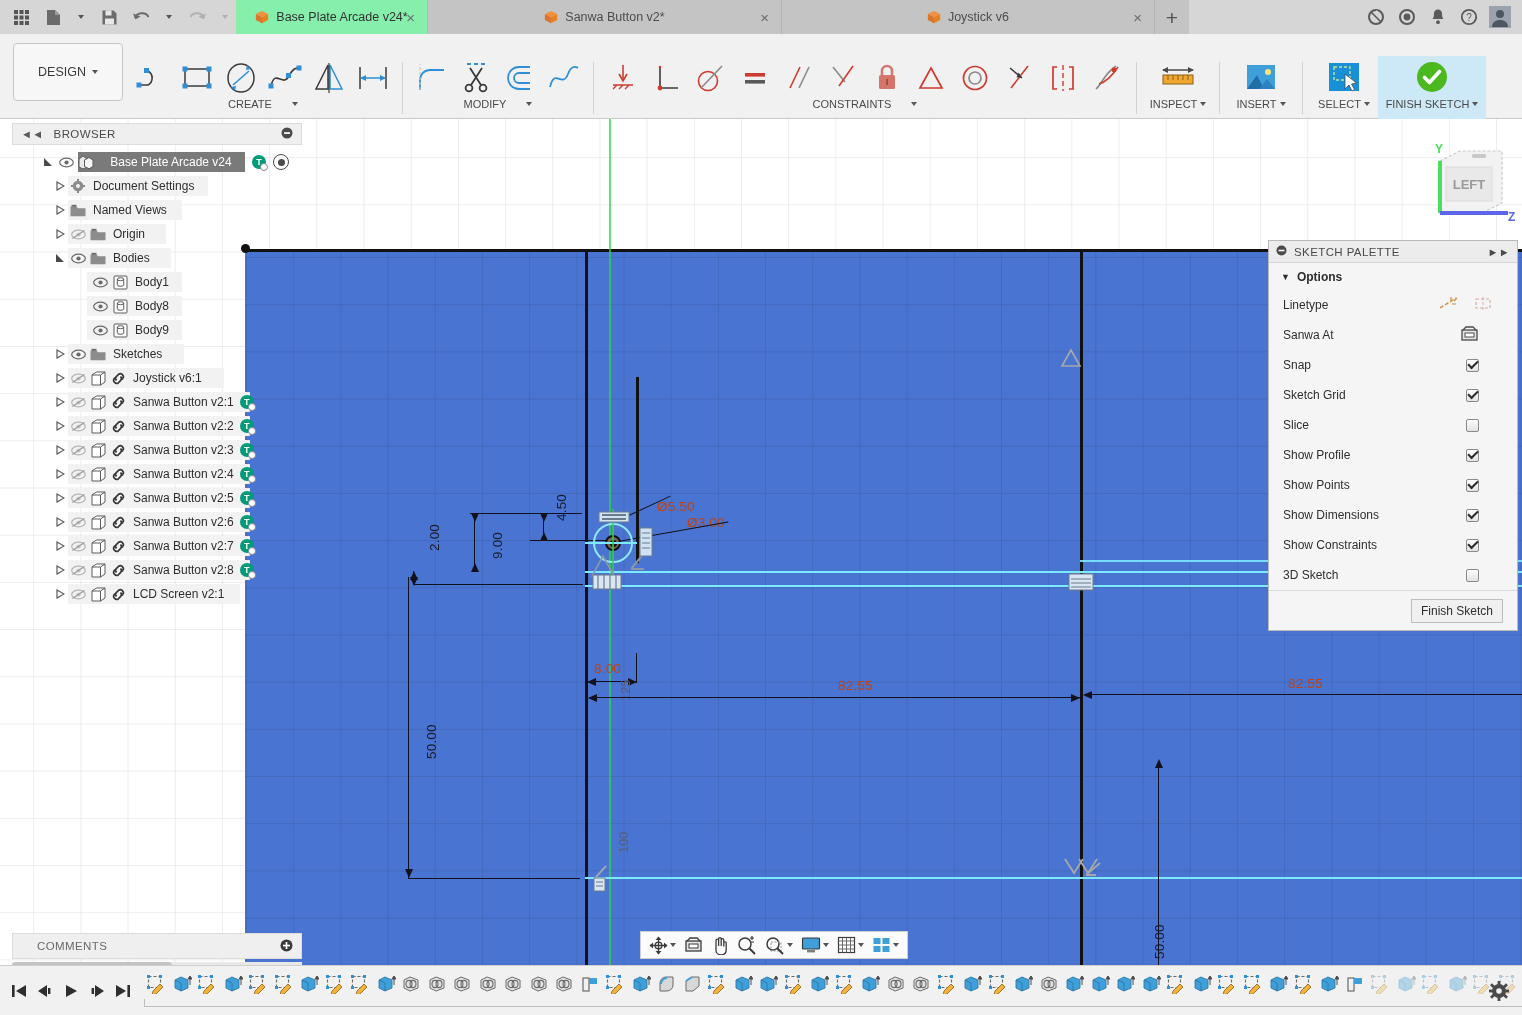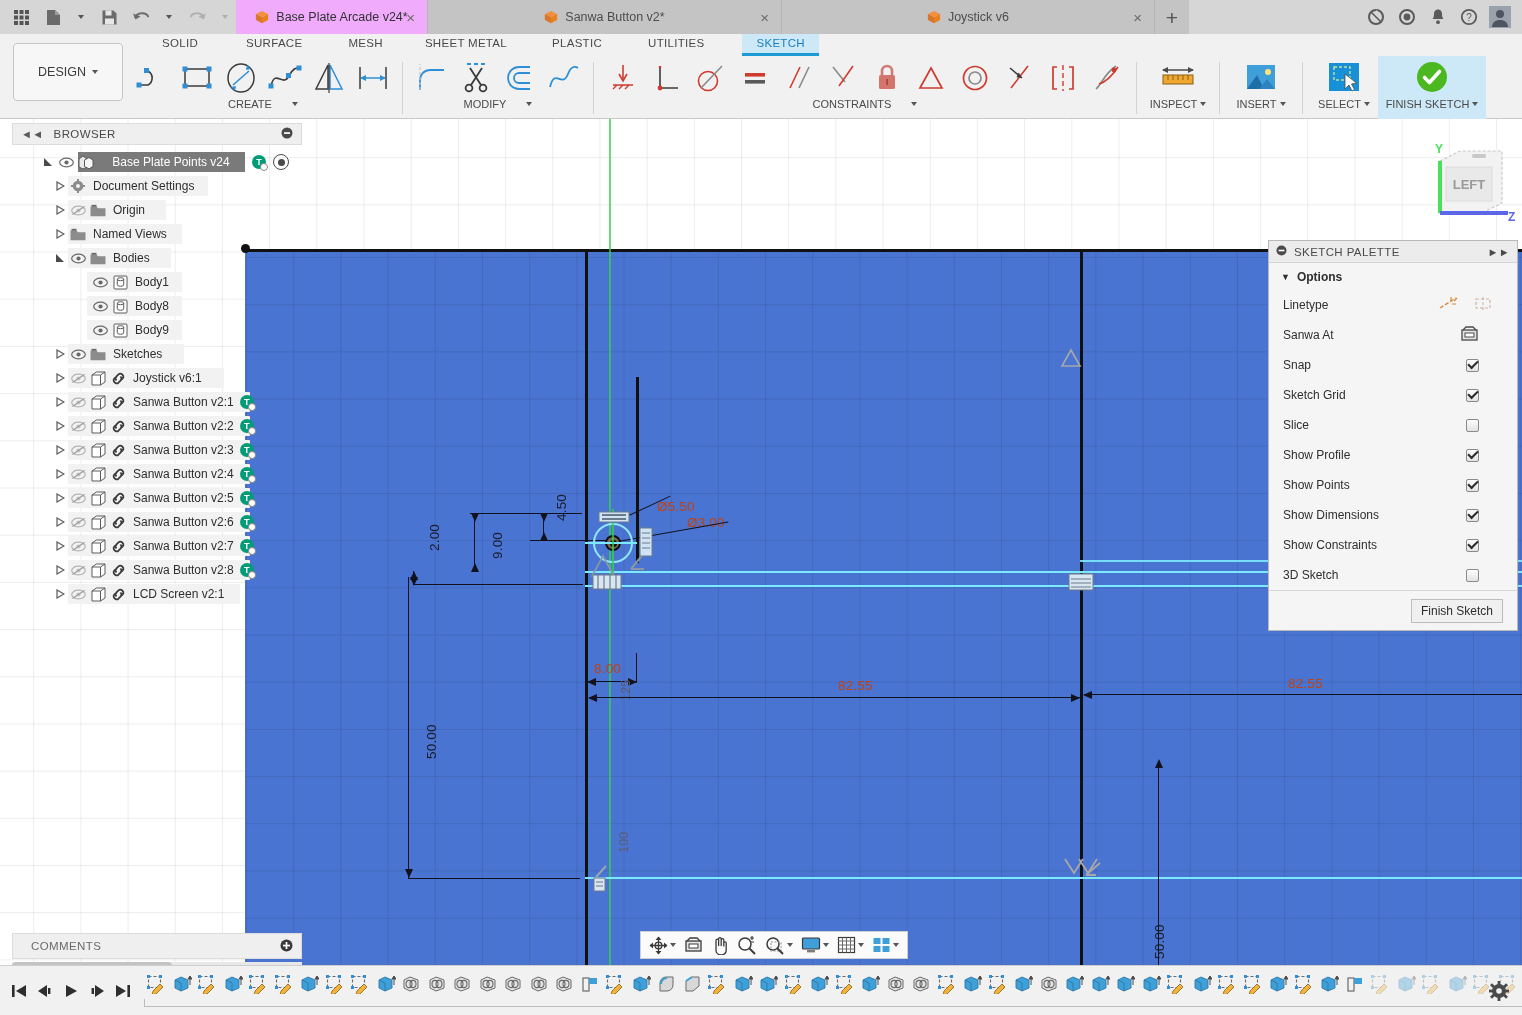--- a/index.html
+++ b/index.html
@@ -27,21 +27,21 @@
   .caret { width:0;height:0;border-left:3.5px solid transparent;border-right:3.5px solid transparent;border-top:4px solid #555; }
 
   .tabs { display:flex; align-items:stretch; flex:1; }
   .tab {
     position:relative;
     width:178px; display:flex; align-items:center; justify-content:center;
     background:#c4c4c4; color:#4d4d4d; font-size:12.5px;
     border-right:1px solid #b5b5b5;
   }
   .tab .tab-inner{ display:flex; align-items:center; gap:7px; }
-  .tab.active { background:#f0abfc; color:#333; }
+  .tab.active { background:#86efac; color:#333; }
   .tab.wide { width:368px; }
   .tab .tab-close { position:absolute; right:12px; top:50%; transform:translateY(-50%);
      font-size:15px; color:#6b6b6b; line-height:1; }
   .cube-ico { width:14px; height:14px; display:block; }
 
   .tb-plus { width:34px; display:flex; align-items:center; justify-content:center;
      background:#c4c4c4; color:#555; font-size:21px; line-height:1; }
   .tb-right { display:flex; align-items:center; gap:3px; padding:0 8px; background:#d6d6d6;}
   .tb-ico { width:28px; height:28px; display:flex; align-items:center; justify-content:center; }
 
@@ -149,21 +149,21 @@
      background:#fff;border:1px solid #8a8a8a;}
   .greendot { width:16px;height:16px;border-radius:50%;border:1.4px solid #4a4a4a;
      display:flex;align-items:center;justify-content:center; margin-left:7px;}
   .greendot i { width:7px;height:7px;border-radius:50%;background:#4a4a4a; display:block;}
 
   #comments {
     position:absolute; left:12px; top:814px; width:290px; height:26px;
     background:#efefef; border:1px solid #dcdcdc;
     display:flex; align-items:center; padding:0 8px; color:#6a6a6a; letter-spacing:.4px; font-size:11.5px;
   }
-  #comments .lbl{ margin-left:10px; flex:1;}
+  #comments .lbl{ margin-left:16px; flex:1;}
   #brscroll { position:absolute; left:12px; top:843px; width:290px; height:9px; background:#e8e8e8; }
   #brscroll .thumb { position:absolute; left:0; top:0; height:9px; width:160px; background:#c3c3c3; border-radius:4px;}
 
   
   #palette {
     position:absolute; left:1268px; top:121px; width:250px; background:#f5f5f5;
     border:1px solid #b9b9b9; font-size:12px;
   }
   .pal-head { height:22px; background:#ececec; border-bottom:1px solid #d5d5d5;
      display:flex; align-items:center; padding:0 7px; color:#4a4a4a; font-size:11.5px; letter-spacing:.4px;}
@@ -335,29 +335,20 @@
     </div>
   </div>
 </div>
 
 <div id="ribbon">
   <div class="designbox">
     <span>DESIGN</span>
     <span class="caret"></span>
   </div>
 
-  <div class="ribtabs">
-    <div class="ribtab" style="margin-left:17px">SOLID</div>
-    <div class="ribtab" style="margin-left:20px">SURFACE</div>
-    <div class="ribtab" style="margin-left:18px">MESH</div>
-    <div class="ribtab" style="margin-left:14px">SHEET METAL</div>
-    <div class="ribtab" style="margin-left:17px">PLASTIC</div>
-    <div class="ribtab" style="margin-left:18px">UTILITIES</div>
-    <div class="ribtab active" style="margin-left:24px">SKETCH</div>
-  </div>
 
   <div class="ribbody">
 
     <div class="grp">
       <div class="grp-icons">
         <div class="cmd">
           <svg width="36" height="30" viewBox="0 0 36 30">
               <path d="M4 22 h9 a8 8 0 0 0 0 -14 h-1" stroke="#3b3b3b" stroke-width="1.6" fill="none"></path>
           <rect x="1.5" y="19.5" width="5" height="5" fill="#2e8fd6"></rect>
               <rect x="9" y="5" width="5" height="5" fill="#2e8fd6"></rect>
@@ -780,21 +771,21 @@
               <ellipse cx="7.5" cy="5.5" rx="6.8" ry="4.3" fill="none" stroke="#6a6a6a" stroke-width="1.2"></ellipse>
               <circle cx="7.5" cy="5.5" r="2.1" fill="#6a6a6a"></circle>
             </svg>
         </div>
         <div class="nodeico">
           <svg width="16" height="15" viewBox="0 0 16 15">
               <path d="M1 4 L5 1 L9 4 L9 12 L5 14 L1 12Z" fill="#e9e9e9" stroke="#5a5a5a" stroke-width="1"></path>
           <path d="M6.5 5 L11 2.5 L15 5 L15 11.5 L11 13.8 L6.5 11.5Z" fill="#f5f5f5" stroke="#5a5a5a" stroke-width="1"></path>
             </svg>
         </div>
-        <div class="nodelabel" style="width:150px;text-align:center;margin-left:0">Base Plate Points v24</div>
+        <div class="nodelabel" style="width:150px;text-align:center;margin-left:0">Base Plate Arcade v24</div>
         <div class="badge">T</div>
         <div class="greendot">
             <i></i>
           </div>
       </div>
 
       <div class="row">
         <div class="hl" style="left:56px;width:140px"></div>
         <div class="twist" style="margin-left:40px">
           <svg width="9" height="10" viewBox="0 0 9 10">
@@ -810,56 +801,56 @@
                 <rect x="6" y="11" width="2" height="3"></rect>
                 <rect x="0" y="6" width="3" height="2"></rect>
                 <rect x="11" y="6" width="3" height="2"></rect>
               </g>
             </svg>
         </div>
         <div class="nodelabel">Document Settings</div>
       </div>
 
       <div class="row">
+        <div class="hl" style="left:56px;width:114px"></div>
+        <div class="twist" style="margin-left:40px">
+          <svg width="9" height="10" viewBox="0 0 9 10">
+              <path d="M1 1 L8 5 L1 9Z" fill="none" stroke="#5a5a5a" stroke-width="1.2"></path>
+            </svg>
+        </div>
+        <div class="nodeico">
+          <svg width="16" height="13" viewBox="0 0 16 13">
+              <path d="M0.5 2.5 h6 l1.5 1.8 h7.5 v8 h-15z" fill="#8c8c8c"></path>
+              <rect x="1.5" y="0.8" width="5" height="2" fill="#6e6e6e"></rect>
+            </svg>
+        </div>
+        <div class="nodelabel">Named Views</div>
+      </div>
+
+      <div class="row">
         <div class="hl" style="left:56px;width:98px"></div>
         <div class="twist" style="margin-left:40px">
           <svg width="9" height="10" viewBox="0 0 9 10">
               <path d="M1 1 L8 5 L1 9Z" fill="none" stroke="#5a5a5a" stroke-width="1.2"></path>
             </svg>
         </div>
         <div class="eye">
           <svg width="15" height="11" viewBox="0 0 15 11">
               <ellipse cx="7.5" cy="5.5" rx="6.8" ry="4.3" fill="none" stroke="#b4b4b4" stroke-width="1.2"></ellipse>
               <circle cx="7.5" cy="5.5" r="2.1" fill="#c8c8c8"></circle>
               <path d="M1.5 9.5 L13.5 1.5" stroke="#9a9a9a" stroke-width="1.2"></path>
             </svg>
         </div>
         <div class="nodeico">
           <svg width="16" height="13" viewBox="0 0 16 13">
               <path d="M0.5 2.5 h6 l1.5 1.8 h7.5 v8 h-15z" fill="#8c8c8c"></path>
               <rect x="1.5" y="0.8" width="5" height="2" fill="#6e6e6e"></rect>
             </svg>
         </div>
         <div class="nodelabel">Origin</div>
-      </div>
-
-      <div class="row">
-        <div class="hl" style="left:56px;width:114px"></div>
-        <div class="twist" style="margin-left:40px">
-          <svg width="9" height="10" viewBox="0 0 9 10">
-              <path d="M1 1 L8 5 L1 9Z" fill="none" stroke="#5a5a5a" stroke-width="1.2"></path>
-            </svg>
-        </div>
-        <div class="nodeico">
-          <svg width="16" height="13" viewBox="0 0 16 13">
-              <path d="M0.5 2.5 h6 l1.5 1.8 h7.5 v8 h-15z" fill="#8c8c8c"></path>
-              <rect x="1.5" y="0.8" width="5" height="2" fill="#6e6e6e"></rect>
-            </svg>
-        </div>
-        <div class="nodelabel">Named Views</div>
       </div>
 
       <div class="row">
         <div class="hl" style="left:56px;width:103px"></div>
         <div class="twist" style="margin-left:40px">
           <svg width="10" height="10" viewBox="0 0 10 10">
               <path d="M1 1 L9 9 L1 9 Z" fill="#4a4a4a"></path>
             </svg>
         </div>
         <div class="eye">

